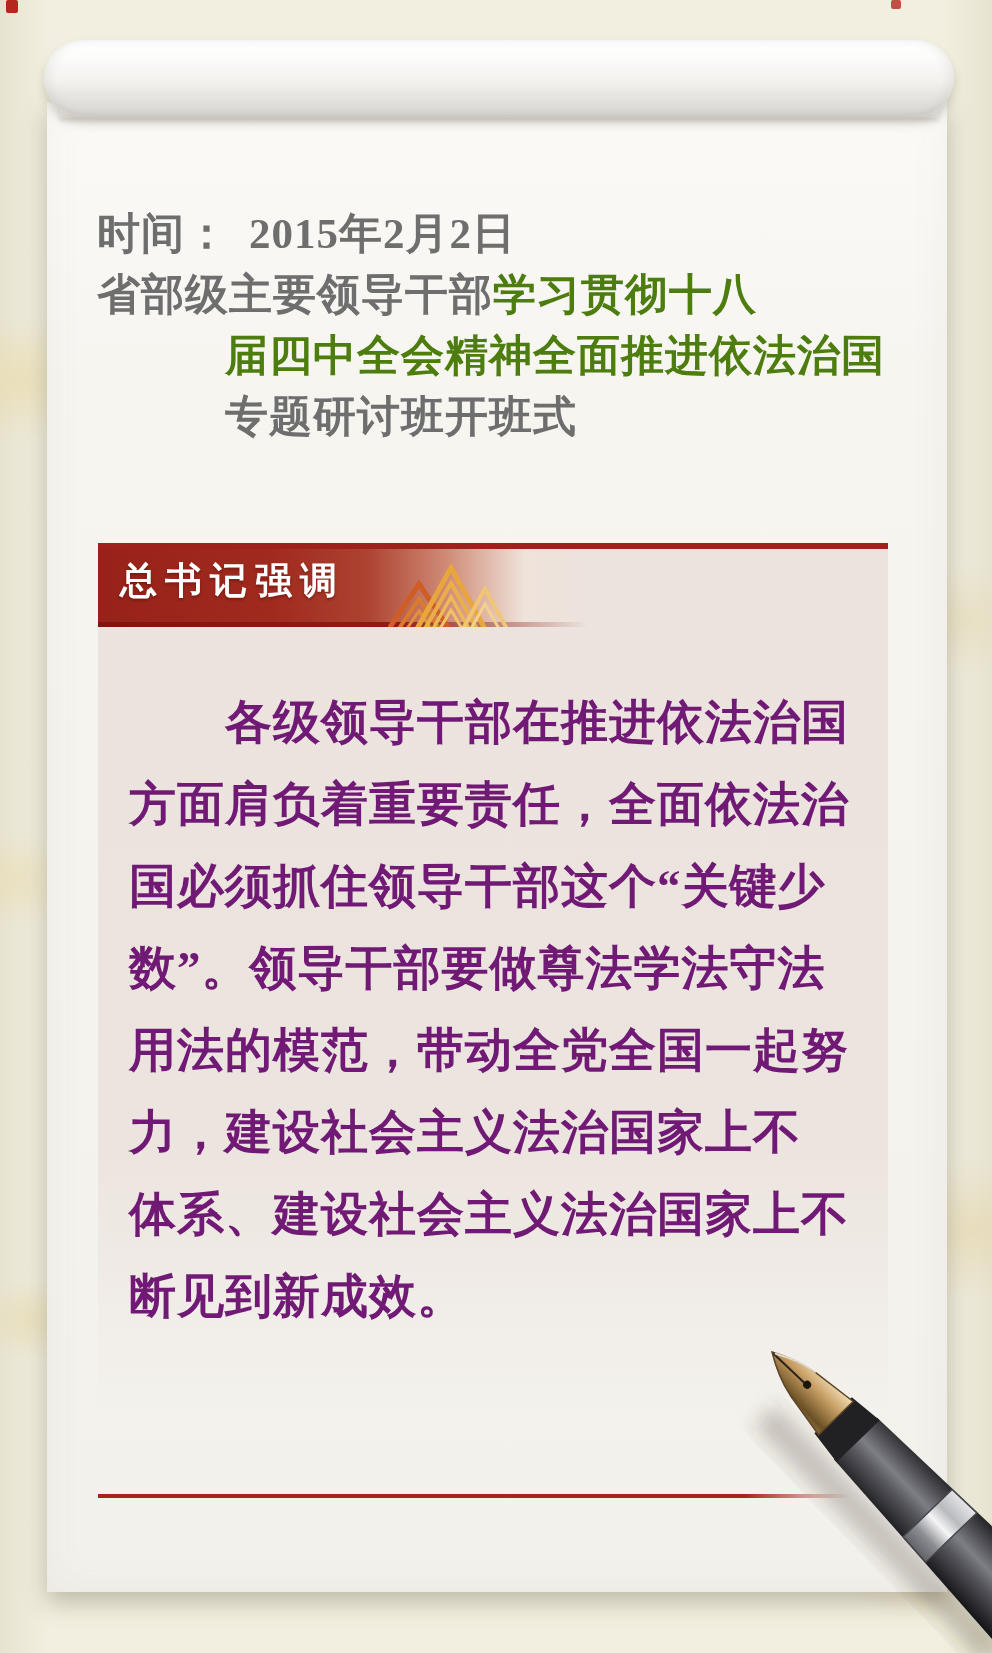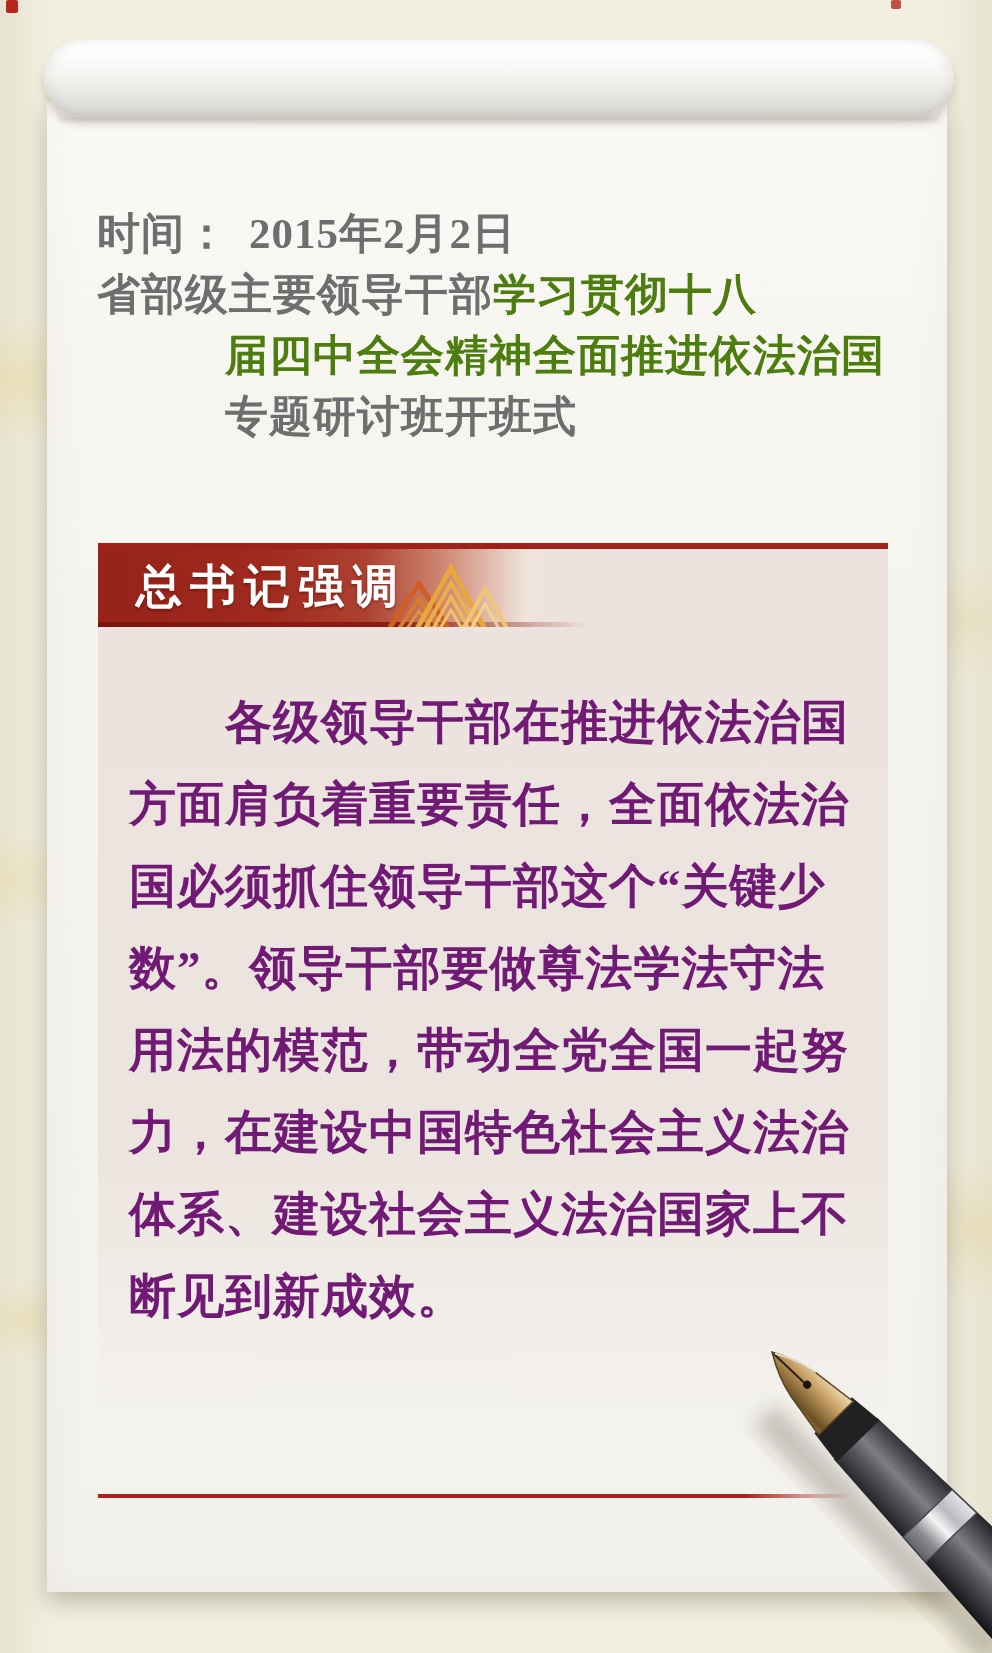--- a/index.html
+++ b/index.html
@@ -55,22 +55,22 @@
   .banner-body{
     position:absolute;left:98px;top:549px;width:790px;height:73px;
     background:linear-gradient(90deg,#97221a 0%,#a02a1e 22%,#ad4231 34%,#cf8a75 44%,#efe3da 54%,rgba(238,229,223,0) 64%);
   }
   .banner-bottomline{
     position:absolute;left:98px;top:622px;width:790px;height:5px;
     background:linear-gradient(90deg,#7f150e 0%,#8e1d14 38%,rgba(150,60,40,0) 62%);
   }
   .banner-title{
     position:absolute;left:120px;top:556px;
-    color:#ffffff;font-weight:bold;font-size:46px;letter-spacing:8px;
-    text-shadow:0 2px 3px rgba(80,10,5,.45);white-space:nowrap;margin-left:16px;
+    color:#ffffff;font-weight:bold;font-size:37px;letter-spacing:8px;
+    text-shadow:0 2px 3px rgba(80,10,5,.45);white-space:nowrap;
   }
   .mountains{position:absolute;left:388px;top:563px;}
 
   
   .quote{
     position:absolute;left:129px;top:681px;width:736px;
     font-size:47px;line-height:82px;font-weight:bold;
     color:#701a75;letter-spacing:1px;white-space:nowrap;
   }
   .quote .ln:first-child{text-indent:96px;}
@@ -123,21 +123,21 @@
     <path d="M84,64 L97,41 L110,64" stroke="#f3d28d" stroke-width="3"></path>
   </g>
 </svg>
 
 <div class="quote">
   <div class="ln">各级领导干部在推进依法治国</div>
   <div class="ln">方面肩负着重要责任，全面依法治</div>
   <div class="ln">国必须抓住领导干部这个“关键少</div>
   <div class="ln">数”。领导干部要做尊法学法守法</div>
   <div class="ln">用法的模范，带动全党全国一起努</div>
-  <div class="ln">力，在建设中国特色社会主义法治</div>
+  <div class="ln">力，建设社会主义法治国家上不</div>
   <div class="ln">体系、建设社会主义法治国家上不</div>
   <div class="ln">断见到新成效。</div>
 </div>
 
 <div class="rule"></div>
 
 <svg class="pen" viewBox="0 0 292 363">
   <defs>
     <linearGradient id="nibGrad" gradientUnits="userSpaceOnUse" x1="0" y1="-24" x2="0" y2="24">
       <stop offset="0" stop-color="#f0ddb4"></stop>

